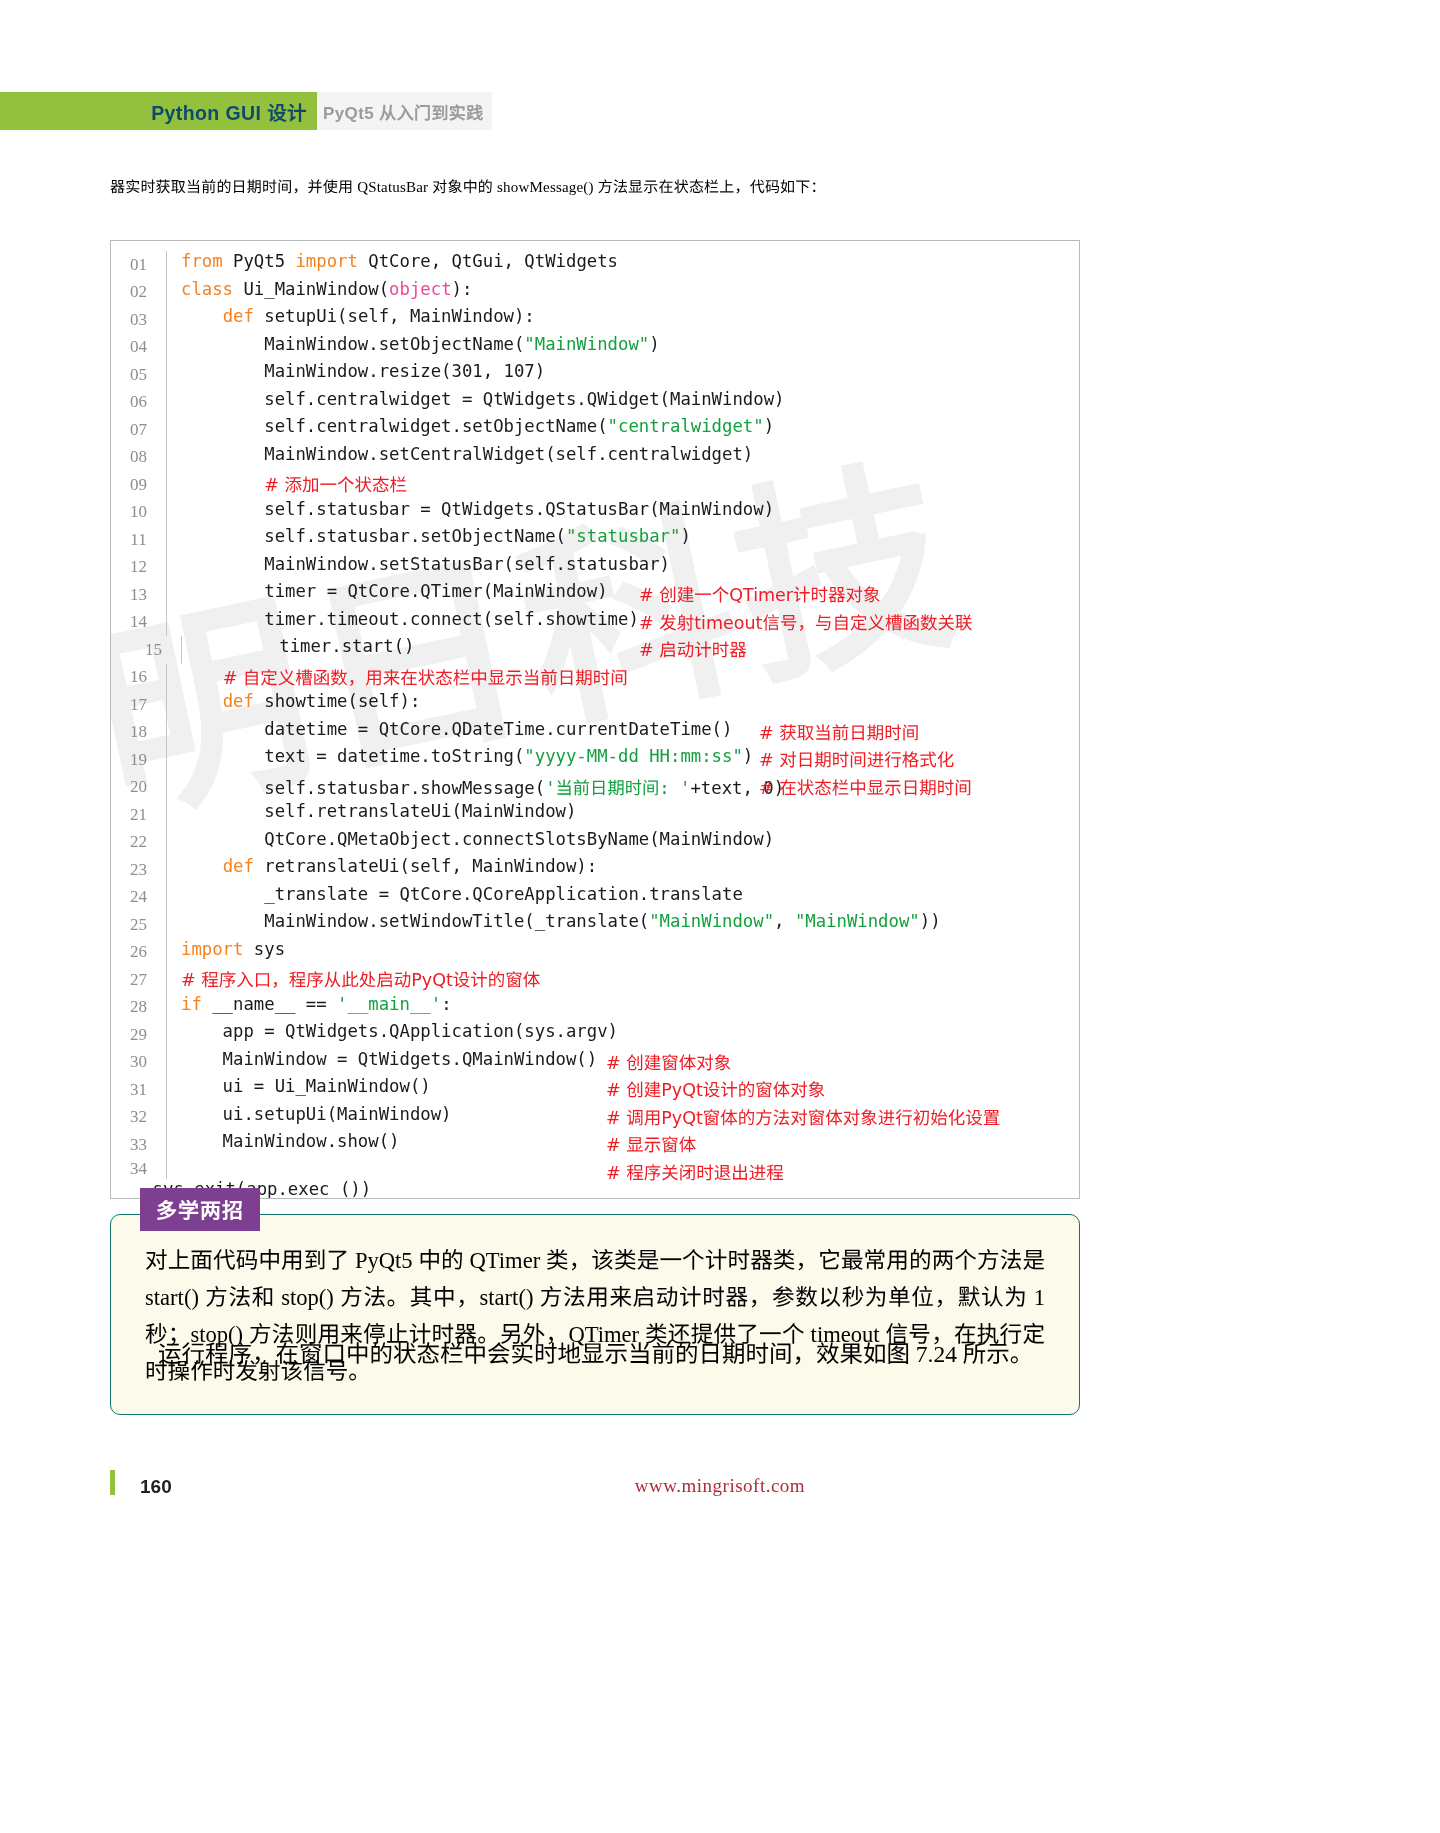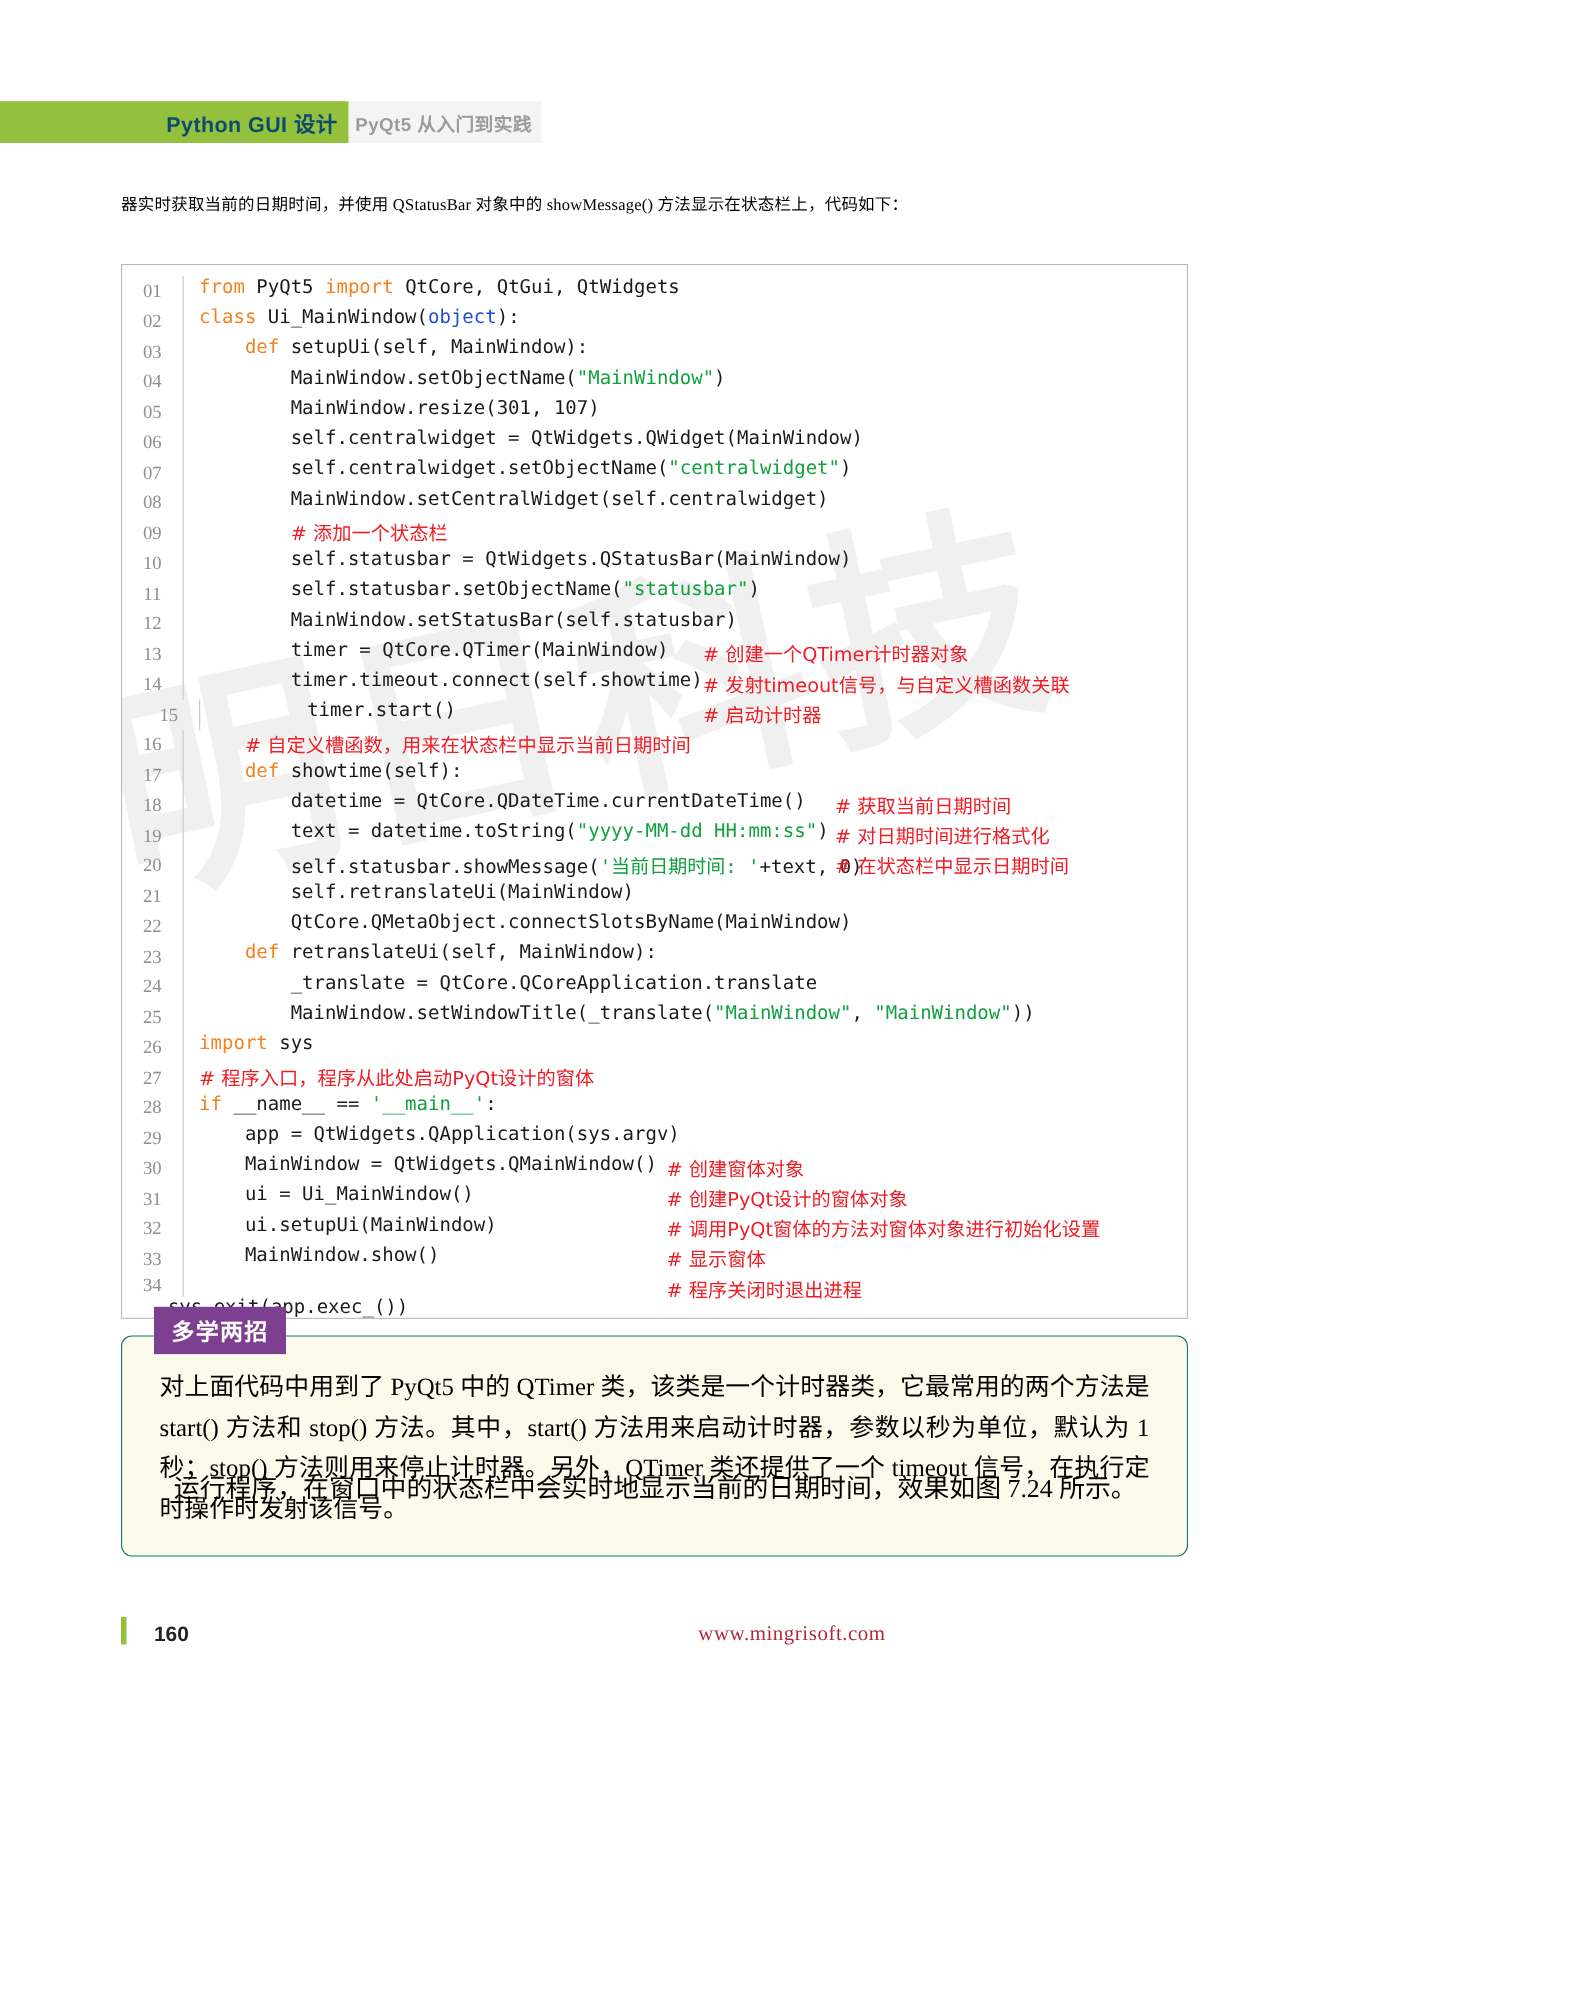--- a/index.html
+++ b/index.html
@@ -131,21 +131,21 @@
     position: relative;
   }
   .cmt-inline {
     color: #ee1c25;
     font-family: "DejaVu Sans", "Liberation Sans", sans-serif;
     font-size: 17.5px;
     white-space: pre;
     position: absolute;
   }
   .kw  { color: #f5811f; }
-  .bi  { color: #1d4ed8; }
+  .bi  { color: #ec4899; }
   .str { color: #12a13f; }
   .cm  { color: #ee1c25; font-family: "DejaVu Sans","Liberation Sans",sans-serif; font-size:17.5px; }
 
   
   .tipwrap {
     position: absolute;
     top: 1188px;
     left: 110px;
     width: 970px;
   }

